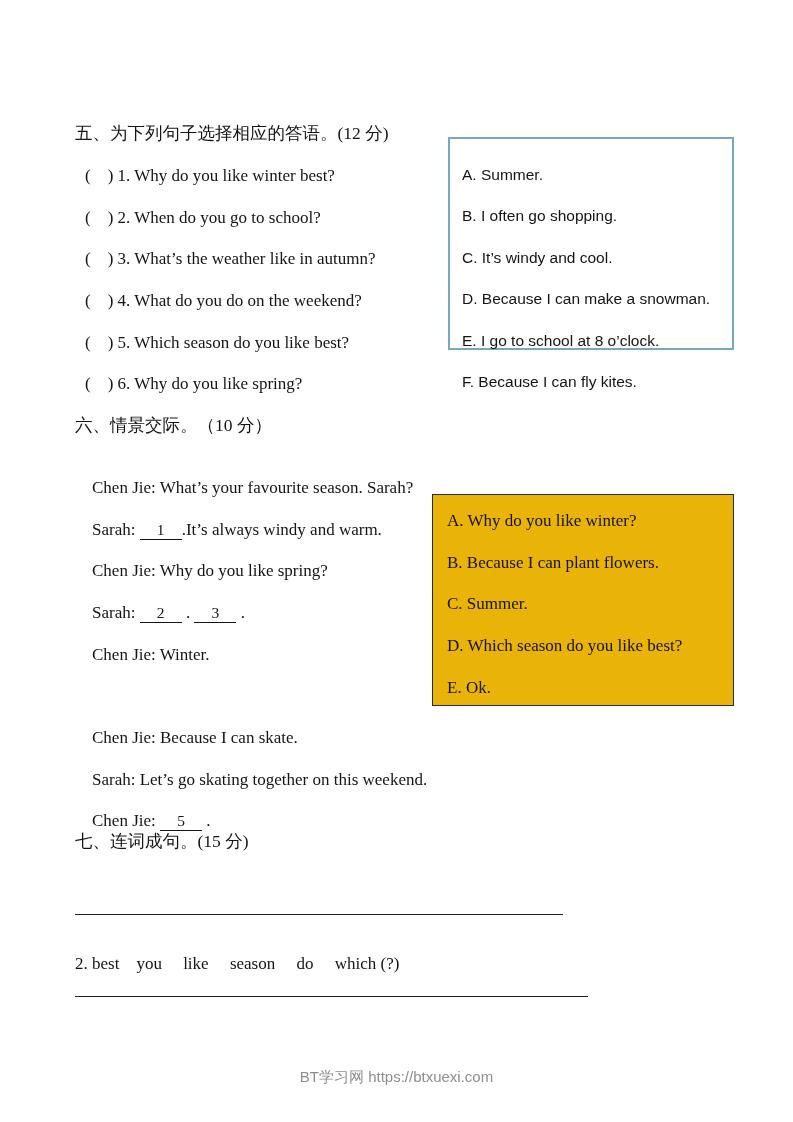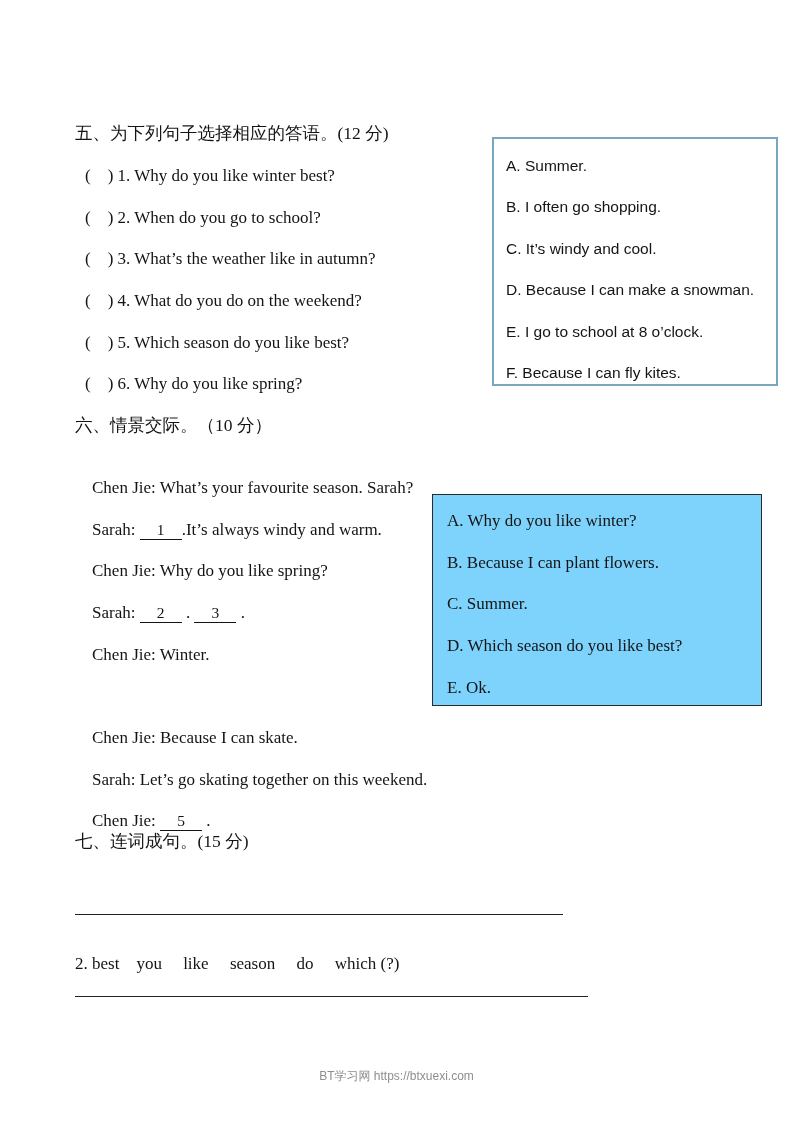--- a/index.html
+++ b/index.html
@@ -23,56 +23,55 @@
     text-align:center;
     font-size:15.5px;
     line-height:16px;
     padding-bottom:1px;
     vertical-align:baseline;
   }
   .blank.small { min-width:42px; }
   .optbox-blue {
     position:absolute;
     left:448px; top:137px;
-    width:286px; height:249px;
+    width:286px; height:213px;
     border:2px solid #7BA7BC;
     background:#ffffff;
-    padding:6px 12px 0 12px;
-    margin-left:44px;
+    padding:15px 12px 0 12px;
   }
   .optbox-blue .opt {
     font-family:"Liberation Sans","DejaVu Sans",sans-serif;
     font-size:15.5px;
     line-height:41.4px;
     white-space:pre-wrap;
   }
   .optbox-black {
     position:absolute;
     left:432px; top:494px;
-    width:330px; height:212px;
+    width:302px; height:212px;
     border:1px solid #2b2b2b;
-    background:#7dd3fc;
+    background:#eab308;
     padding:5px 29px 0 14px;
   }
   .optbox-black .opt {
     font-size:17px;
     line-height:41.7px;
     white-space:pre-wrap;
   }
   .writeline {
     position:absolute;
     height:18px;
     border-bottom:1px solid #222222;
   }
   .footer {
     position:absolute;
     left:0; right:0; top:1068px;
     text-align:center;
     font-family:"Liberation Sans","DejaVu Sans",sans-serif;
-    font-size:12px;
+    font-size:15px;
     color:#8e8e8e;
   }
 </style>
 </head>
 <body>
 
 <div class="page">
 
   <div class="abs title" style="left:75px; top:103px;">五、为下列句子选择相应的答语。(12 分)</div>
 

